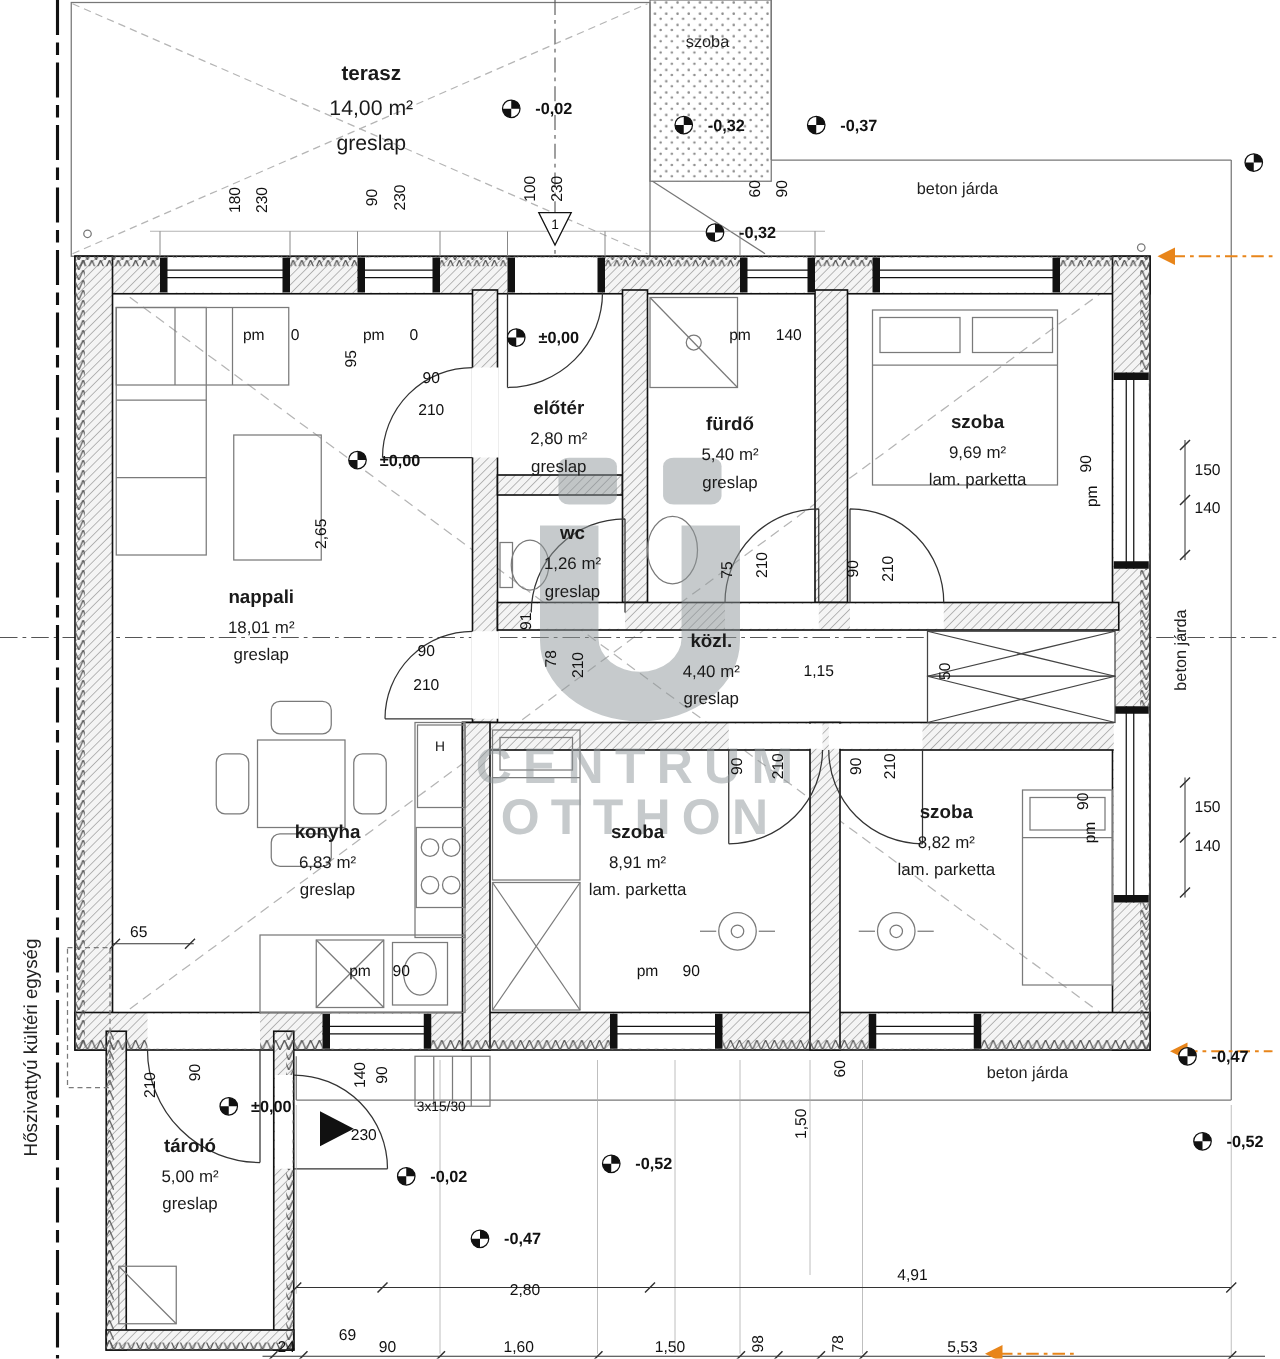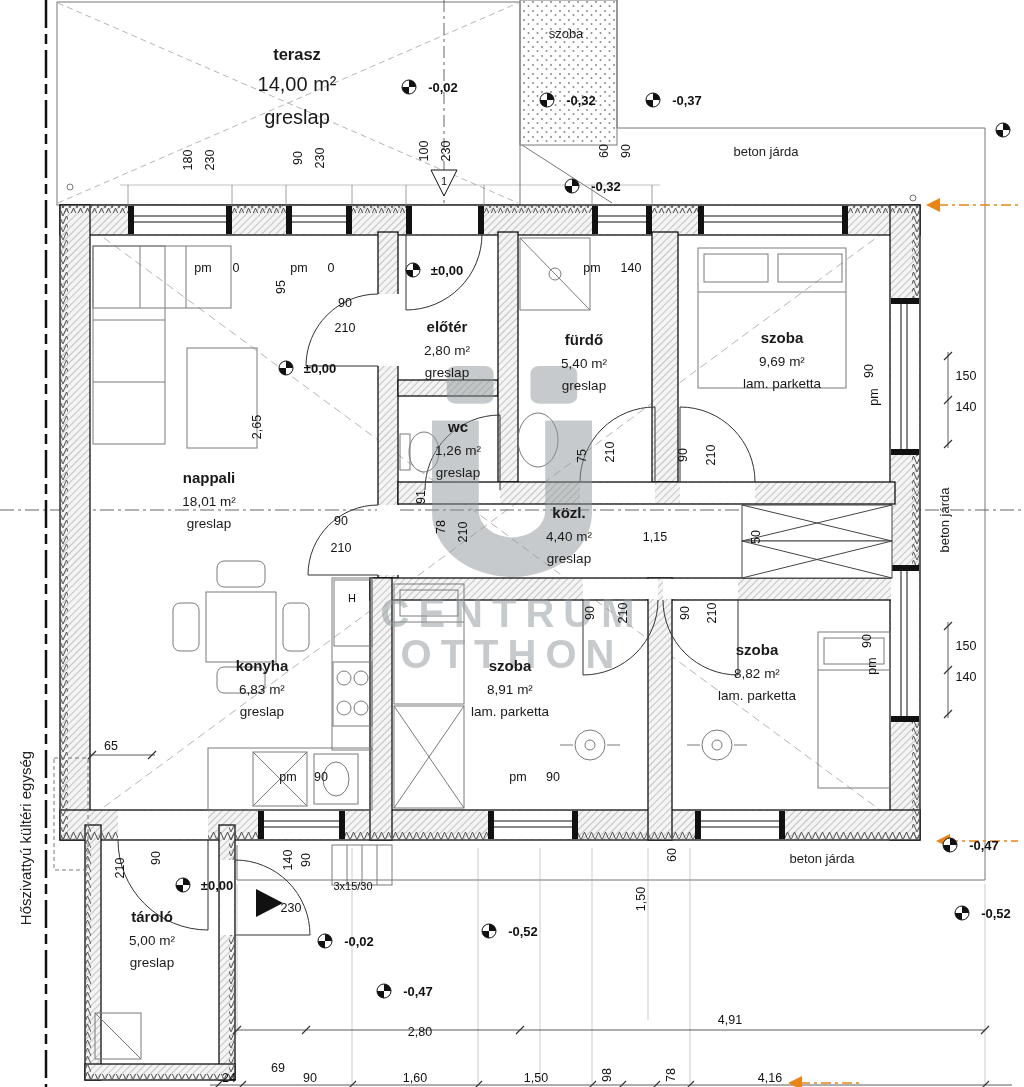--- a/index.html
+++ b/index.html
@@ -10,21 +10,21 @@
   .lbl{position:absolute;transform:translate(-50%,-50%);font-size:12.5px;line-height:1;white-space:nowrap;color:#111;}
   .lbl.v{transform:translate(-50%,-50%) rotate(-90deg);}
   .lbl.small{font-size:11px;}
   .lbl.lev-text{font-size:13px;font-weight:bold;}
   .lbl.area-lbl{font-size:13px;color:#222;}
   .room{position:absolute;transform:translate(-50%,-50%);text-align:center;z-index:4;}
   .room div{line-height:1.65;}
   .room .rname{font-weight:bold;font-size:15px;}
   .room .rarea,.room .rfloor{font-size:13.5px;}
   .room.big .rname{font-size:16.5px;}
-  .room.big .rarea,.room.big .rfloor{font-size:20px;}
+  .room.big .rarea,.room.big .rfloor{font-size:17px;}
   #watermark{position:absolute;left:357px;top:366px;width:310px;text-align:center;opacity:.5;z-index:3;}
   #watermark .wm-line{font-size:40px;font-weight:bold;letter-spacing:9px;color:#8f979a;line-height:1.02;}
   #watermark .wm-logo{display:block;margin:0 auto 14px auto;}
   #side-label{position:absolute;left:25px;top:838px;transform:translate(-50%,-50%) rotate(-90deg);
               font-size:15px;white-space:nowrap;color:#222;z-index:4;}
 </style>
 </head>
 <body>
 
 <div class="canvas">
@@ -427,21 +427,21 @@
       <span class="lbl dim v" style="left: 672px; top: 855px;">60</span>
       <span class="lbl dim" style="left: 278px; top: 1068px;">69</span>
       <span class="lbl dim" style="left: 420px; top: 1020px; margin-top: 12px;">2,80</span>
       <span class="lbl dim" style="left: 730px; top: 1020px;">4,91</span>
       <span class="lbl dim" style="left: 229px; top: 1078px;">24</span>
       <span class="lbl dim" style="left: 310px; top: 1078px;">90</span>
       <span class="lbl dim" style="left: 415px; top: 1078px;">1,60</span>
       <span class="lbl dim" style="left: 536px; top: 1078px;">1,50</span>
       <span class="lbl dim v" style="left: 607px; top: 1075px;">98</span>
       <span class="lbl dim v" style="left: 671px; top: 1075px;">78</span>
-      <span class="lbl dim" style="left: 770px; top: 1078px;">4,16</span>
+      <span class="lbl dim" style="left: 770px; top: 1078px;">5,53</span>
       <span class="lbl area-lbl" style="left: 566px; top: 33px;">szoba</span>
       <span class="lbl area-lbl" style="left: 766px; top: 151px;">beton járda</span>
       <span class="lbl area-lbl" style="left: 822px; top: 858px;">beton járda</span>
       <span class="lbl area-lbl v" style="left: 944px; top: 520px;">beton járda</span>
       <div class="room big" style="left: 297px; top: 88px;">
         <div class="rname">terasz</div>
         <div class="rarea">14,00 m²</div>
         <div class="rfloor">greslap</div>
       </div>
       <div class="room" style="left: 447px; top: 350px;">

